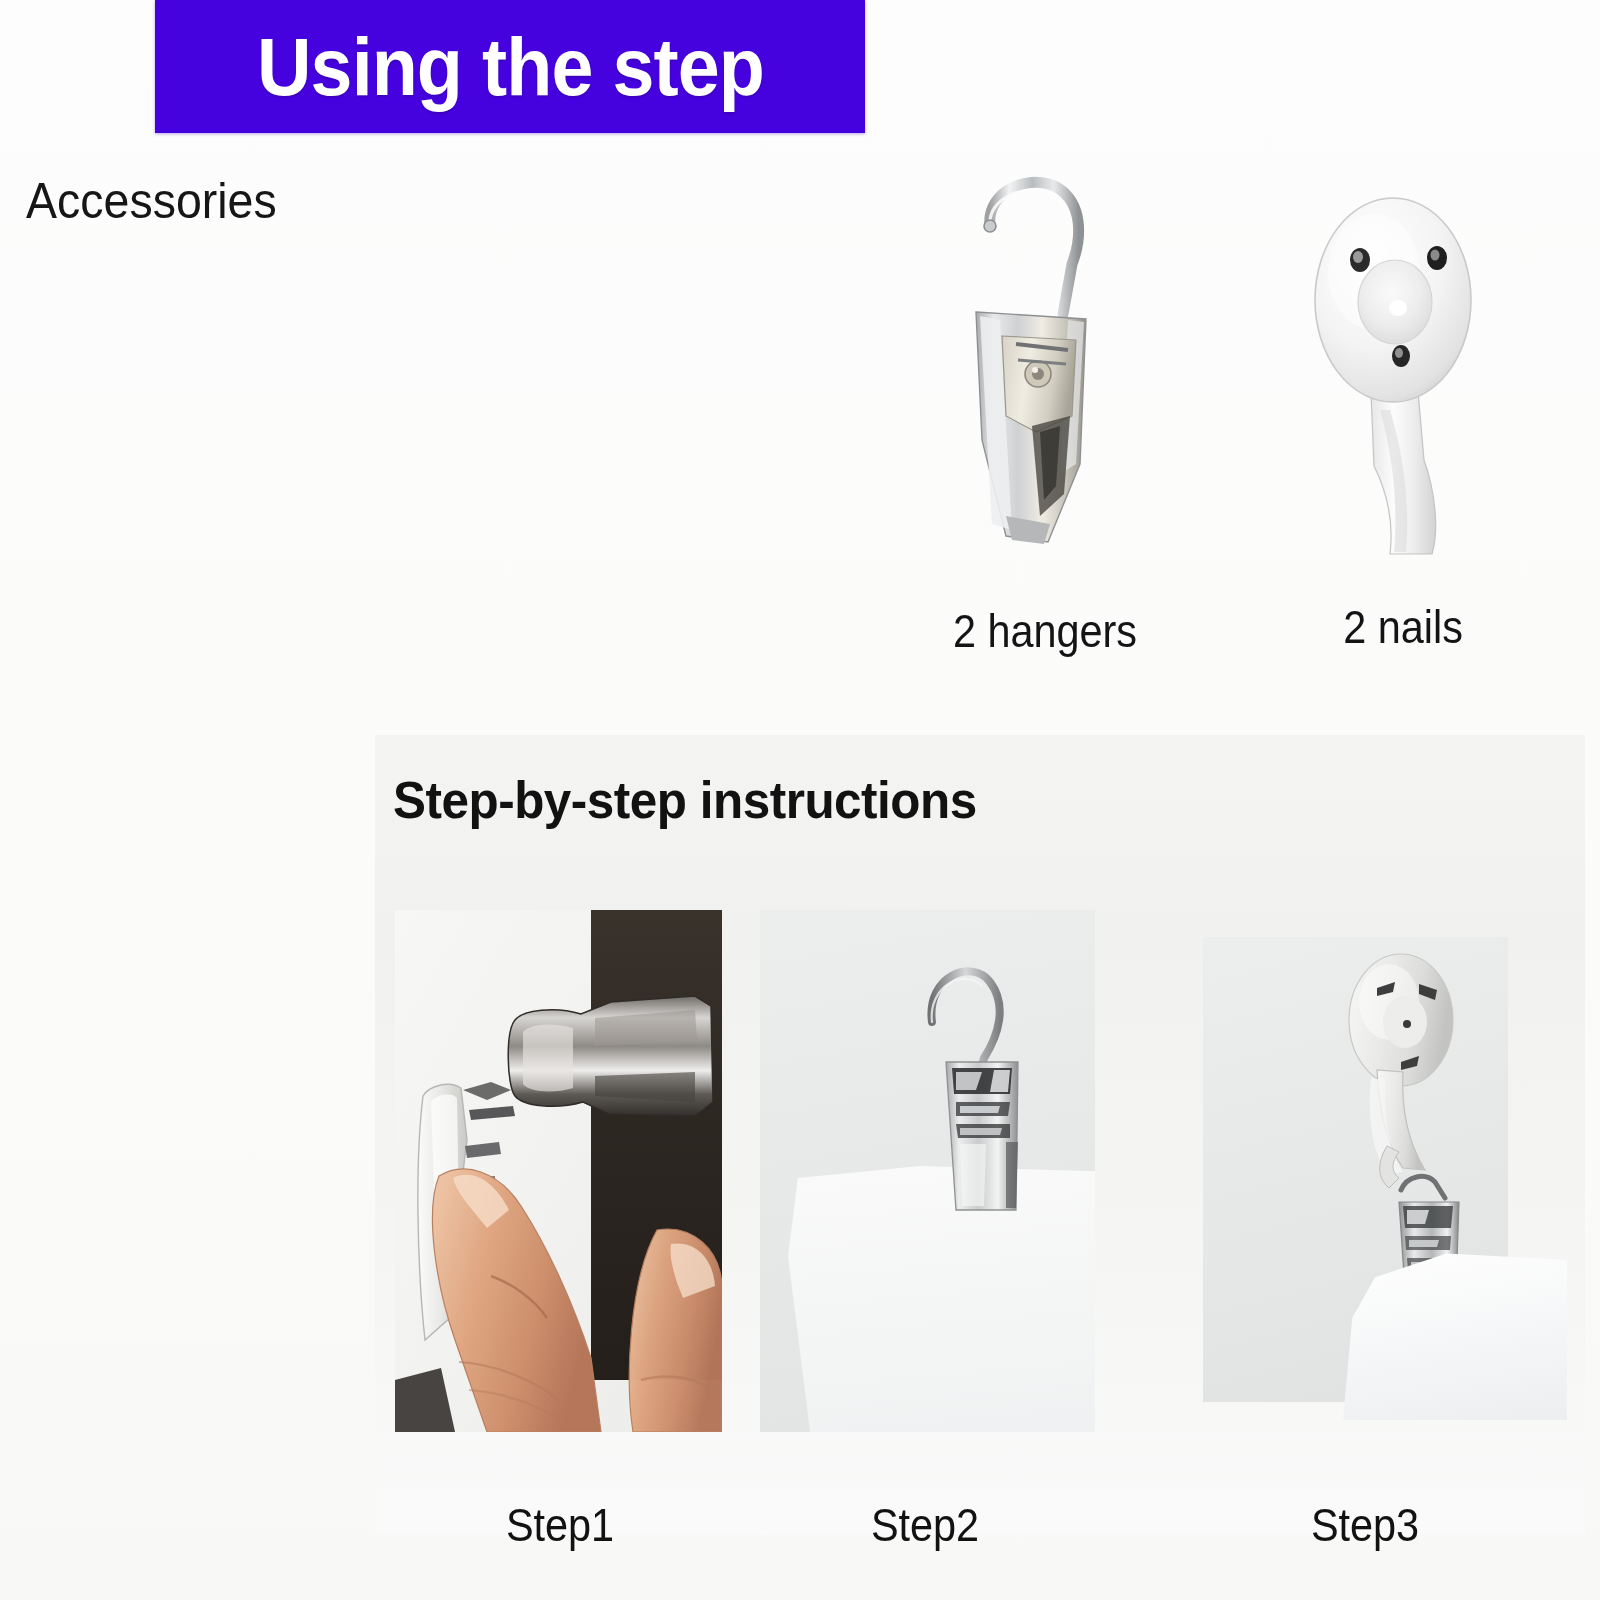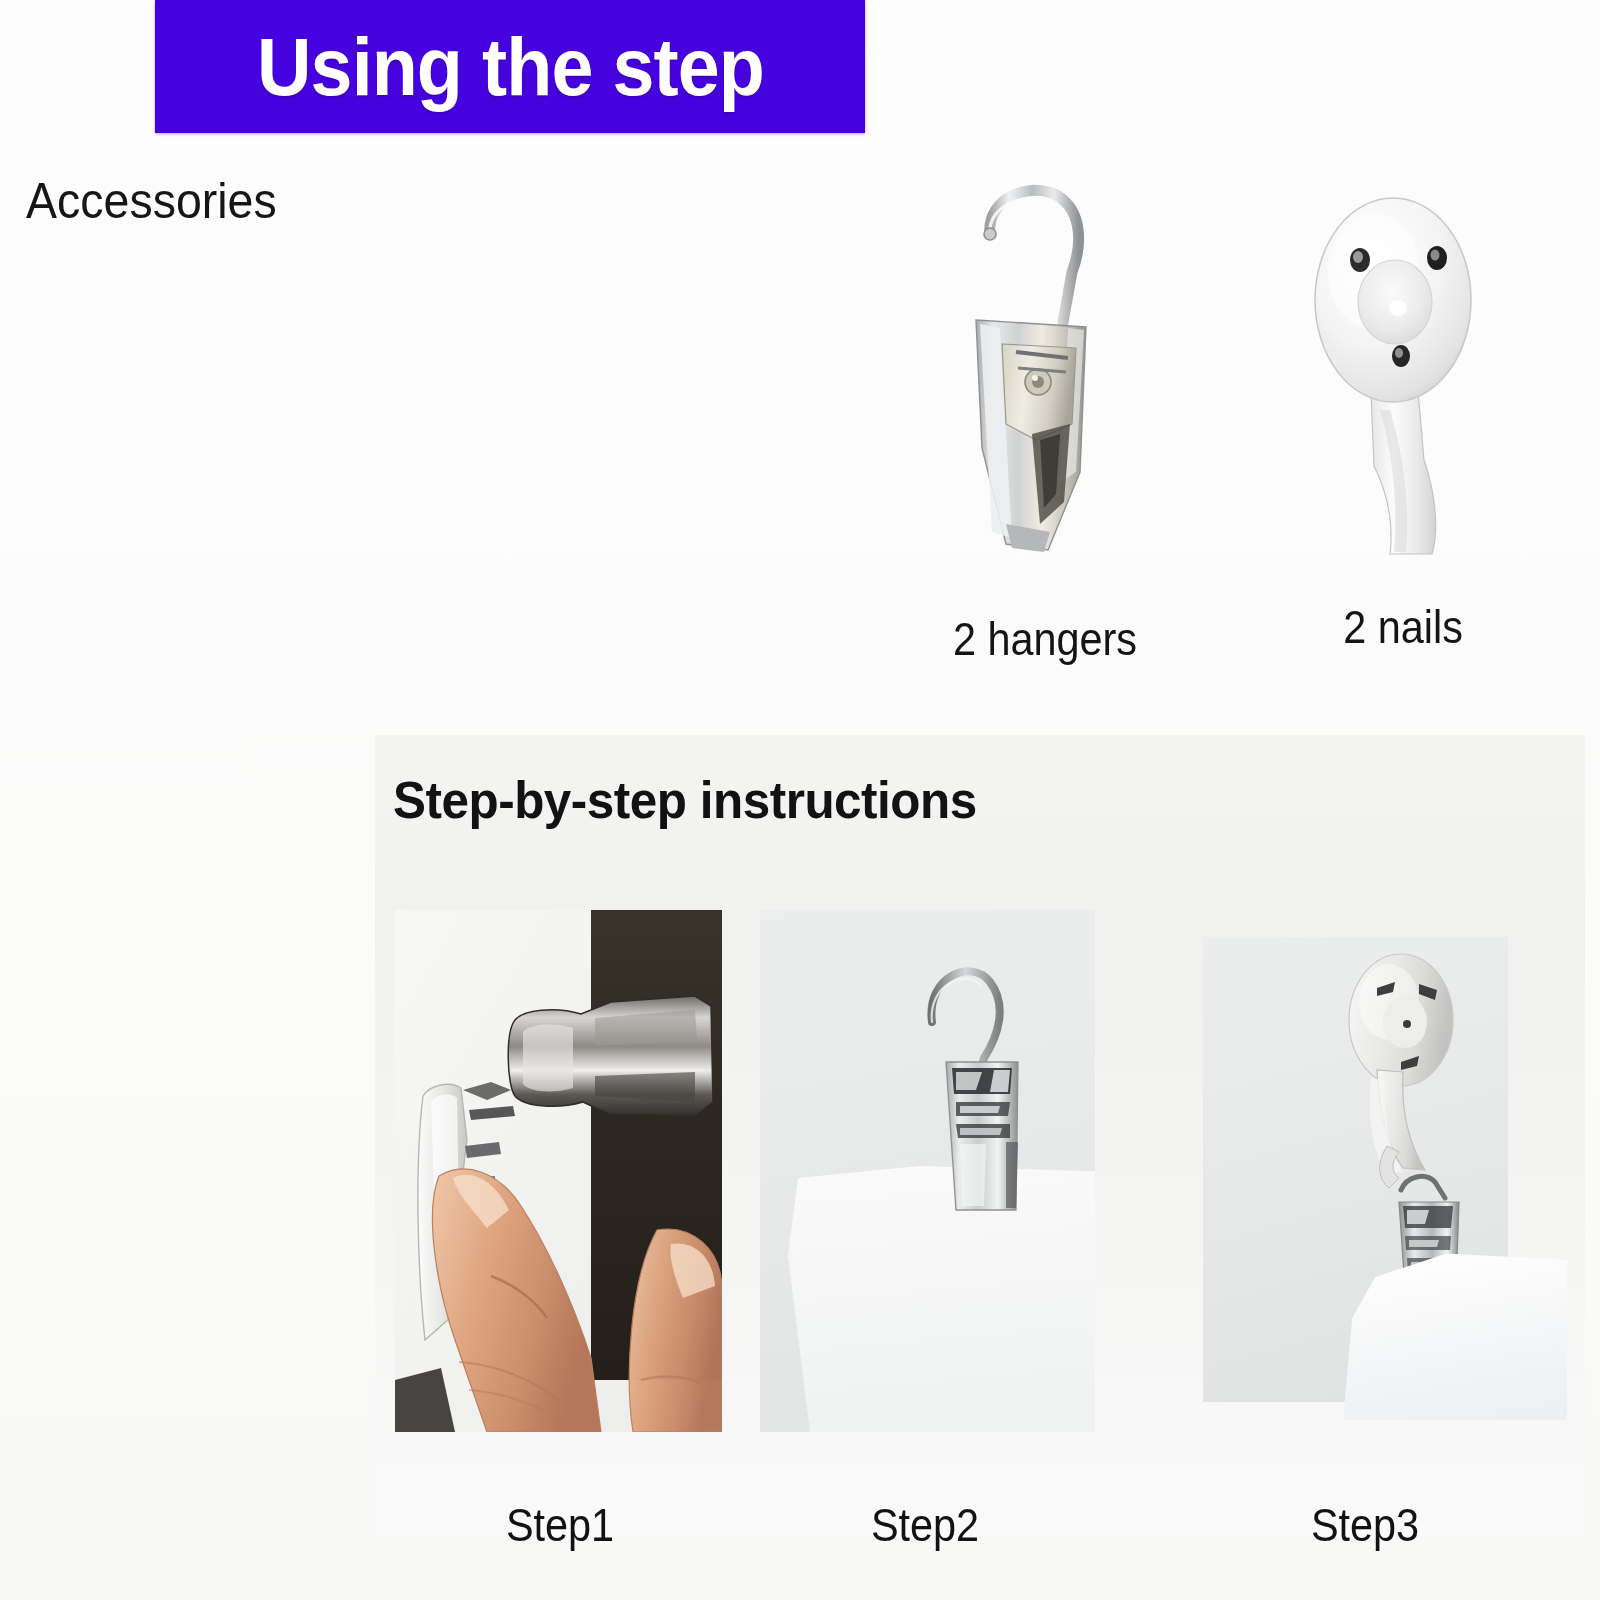--- a/index.html
+++ b/index.html
@@ -228,21 +228,21 @@
 
   <div class="title-banner">
     <div class="title-text">Using the step</div>
   </div>
 
   <div class="accessories-label">Accessories</div>
 
   <div class="acc-row">
 
 
-    <div class="acc-item" style="left:930px; top:12px; width:230px; height:660px;">
+    <div class="acc-item" style="left:930px; top:4px; width:230px; height:660px;">
       <div class="hanger-wrap" style="left:10px; top:10px;">
         <svg viewBox="0 0 190 420" width="190" height="420" xmlns="http://www.w3.org/2000/svg">
           <defs>
             <linearGradient id="metalV" x1="0" y1="0" x2="1" y2="0">
               <stop offset="0%" stop-color="#9ea0a2"></stop>
               <stop offset="22%" stop-color="#f2f3f4"></stop>
               <stop offset="48%" stop-color="#b9bcbe"></stop>
               <stop offset="72%" stop-color="#e9eaec"></stop>
               <stop offset="100%" stop-color="#8f9294"></stop>
             </linearGradient>

